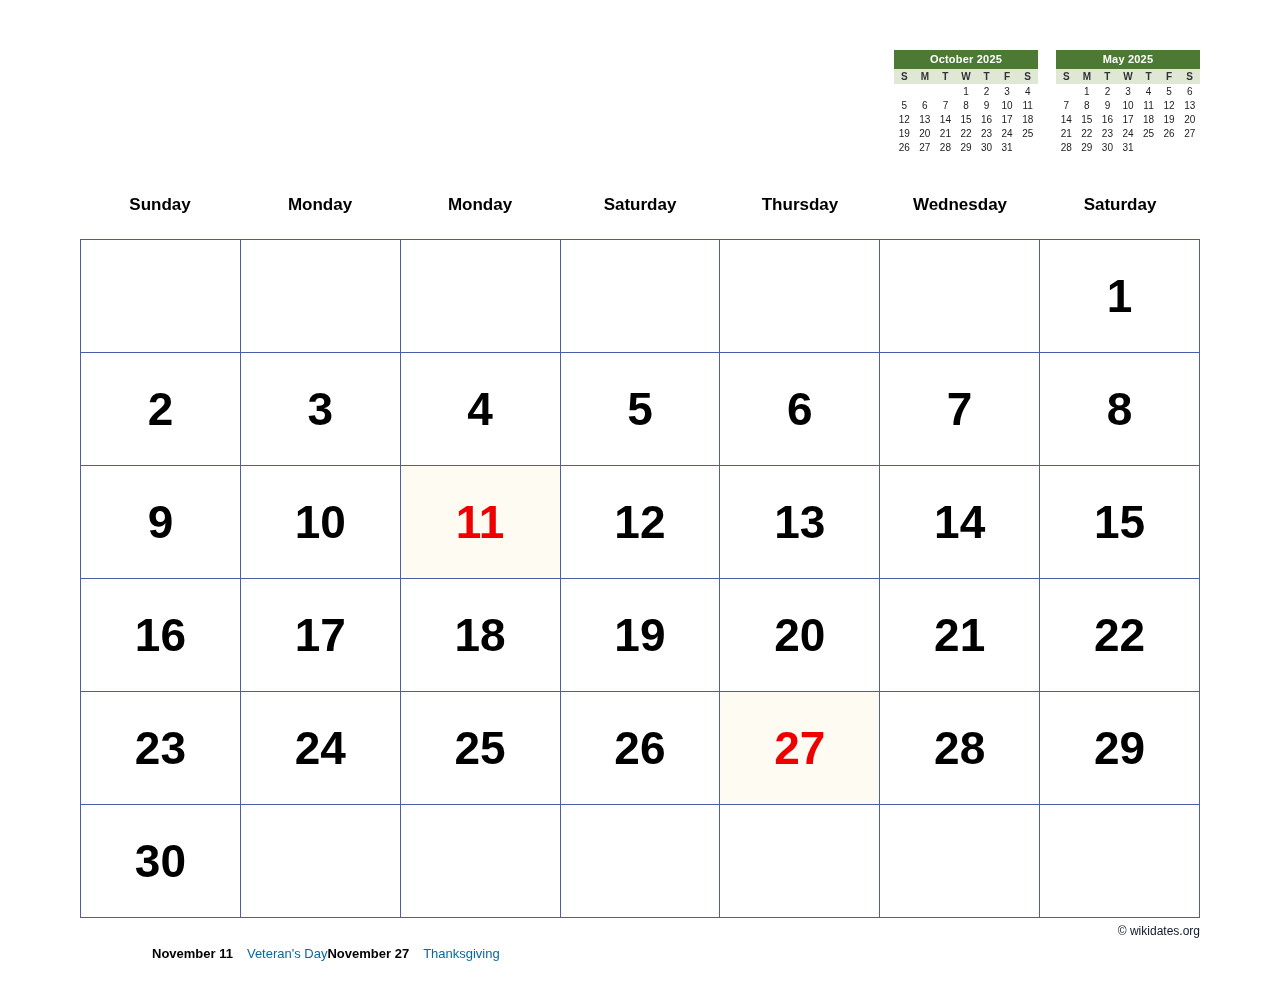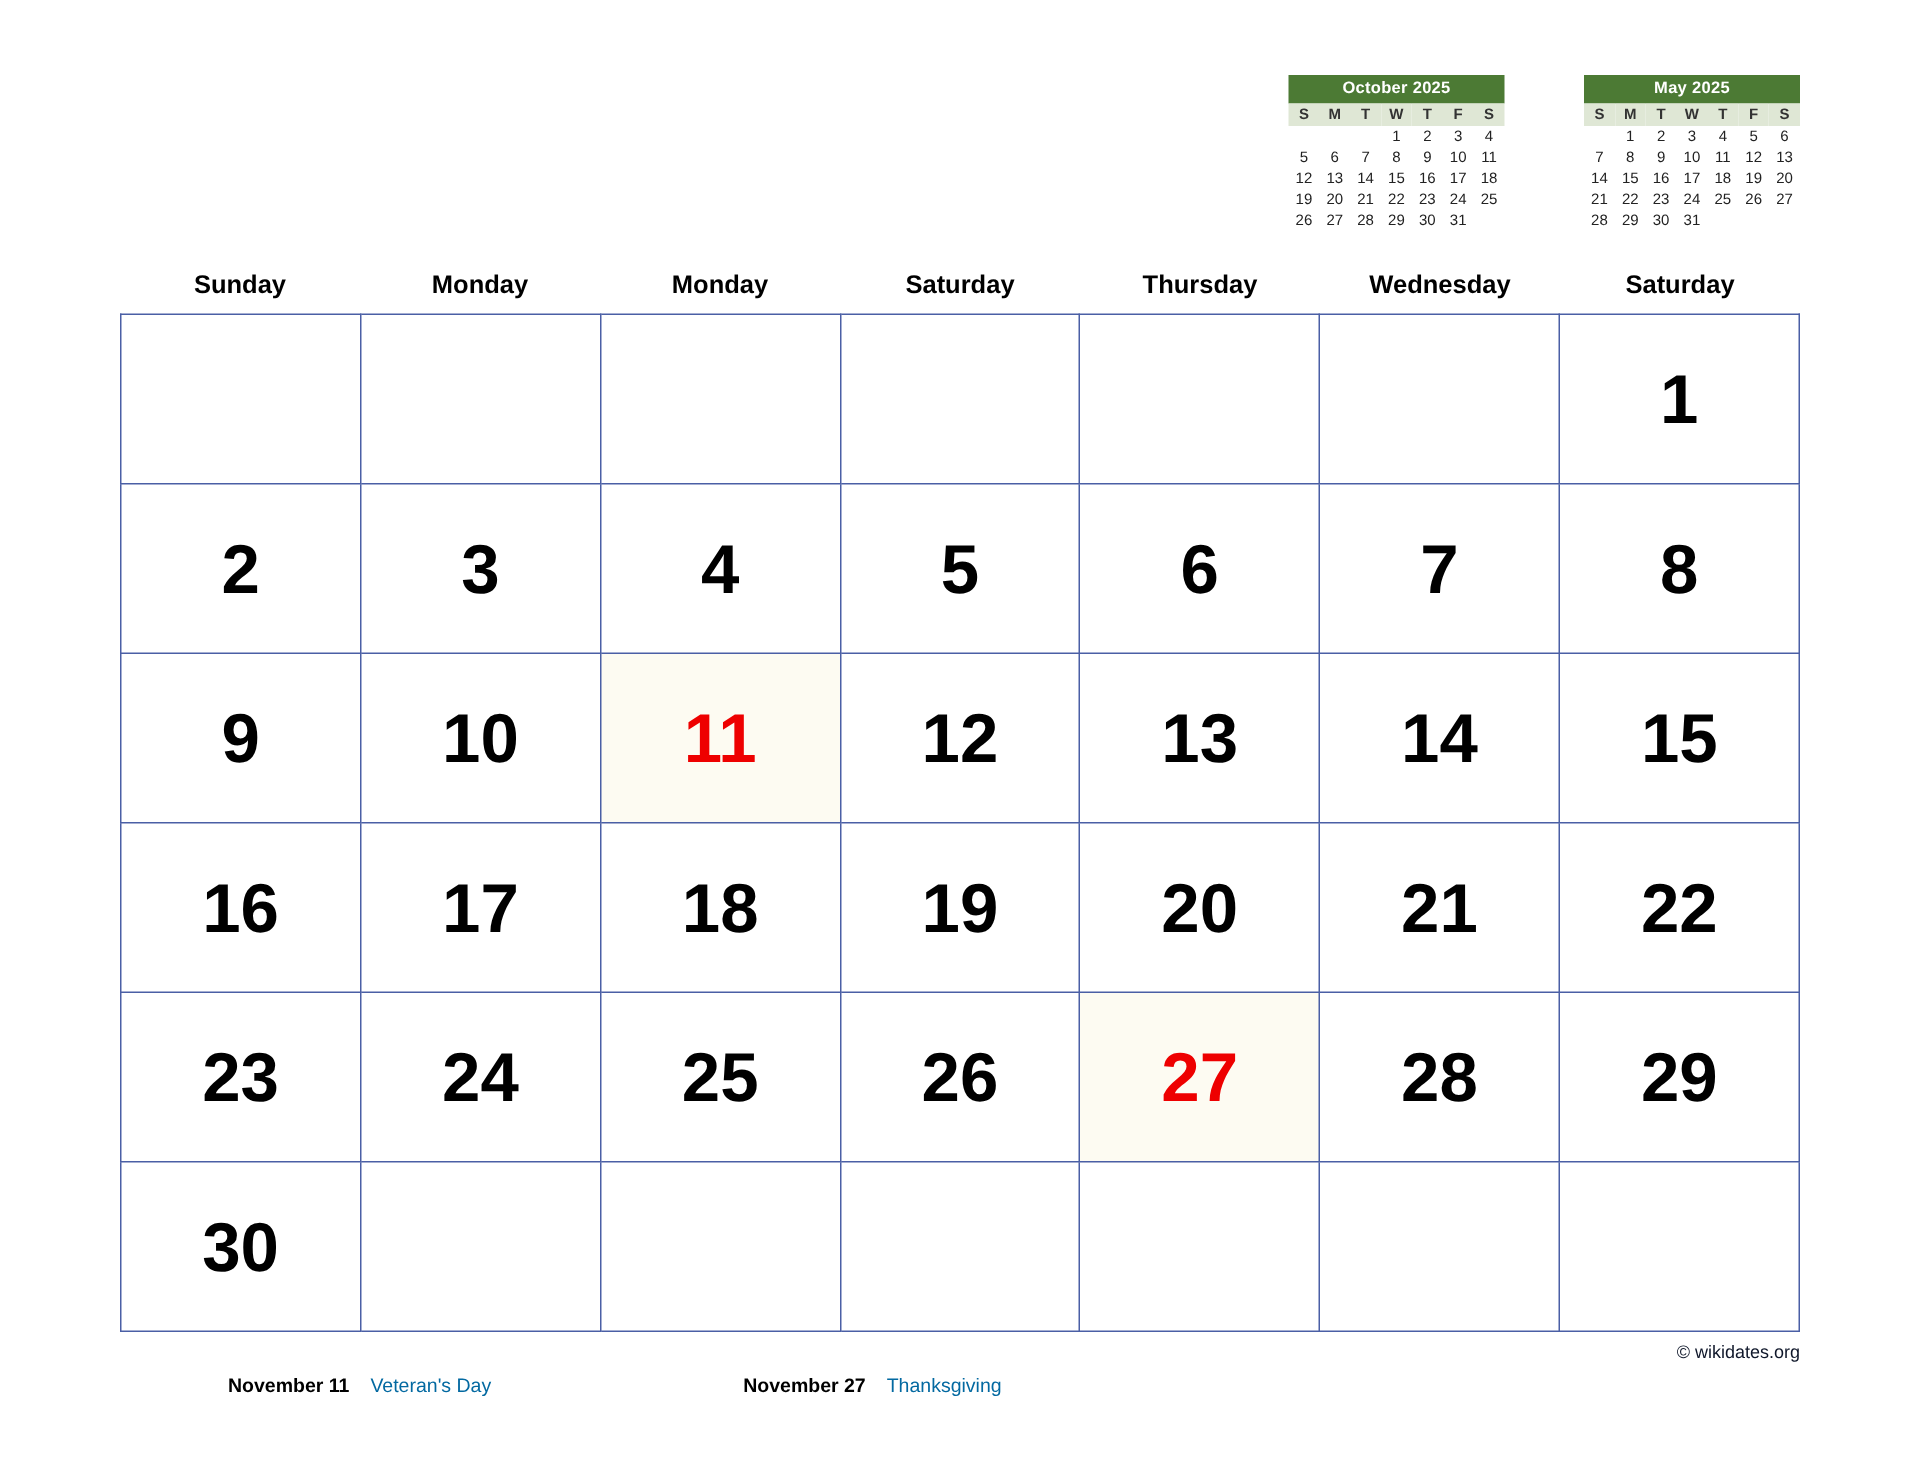--- a/index.html
+++ b/index.html
@@ -34,21 +34,20 @@
   
   .mini-wrap {
     position: absolute;
     top: 50px;
     right: 80px;
     display: flex;
     gap: 18px;
   }
   .mini {
     width: 144px;
-    margin-left: 35px;
   }
   .mini-title {
     background: #4c7a34;
     color: #ffffff;
     font-size: 11px;
     font-weight: bold;
     text-align: center;
     padding: 3px 0 4px 0;
     letter-spacing: 0.2px;
   }
@@ -69,21 +68,21 @@
     font-size: 10px;
     text-align: center;
     color: #222222;
     padding: 1.5px 0;
   }
 
   
   .weekdays {
     display: flex;
     width: 1120px;
-    margin: 0 auto;
+    margin: 15px auto;
     padding-bottom: 9px;
   }
   .weekdays div {
     flex: 1 1 0;
     text-align: center;
     font-size: 17px;
     font-weight: bold;
   }
 
   
@@ -128,21 +127,21 @@
     margin: 0 auto;
     padding-top: 6px;
     display: flex;
     font-size: 13px;
   }
   .event {
     display: flex;
     align-items: baseline;
   }
   .event:first-child { margin-left: 72px; }
-  .event:nth-child(2) { margin-left: 168px; }
+  .event:nth-child(2) { }
   .event-date {
     color: #000000;
     font-weight: bold;
     margin-right: 14px;
     white-space: nowrap;
   }
   .event-name {
     color: #0369a1;
     white-space: nowrap;
   }

